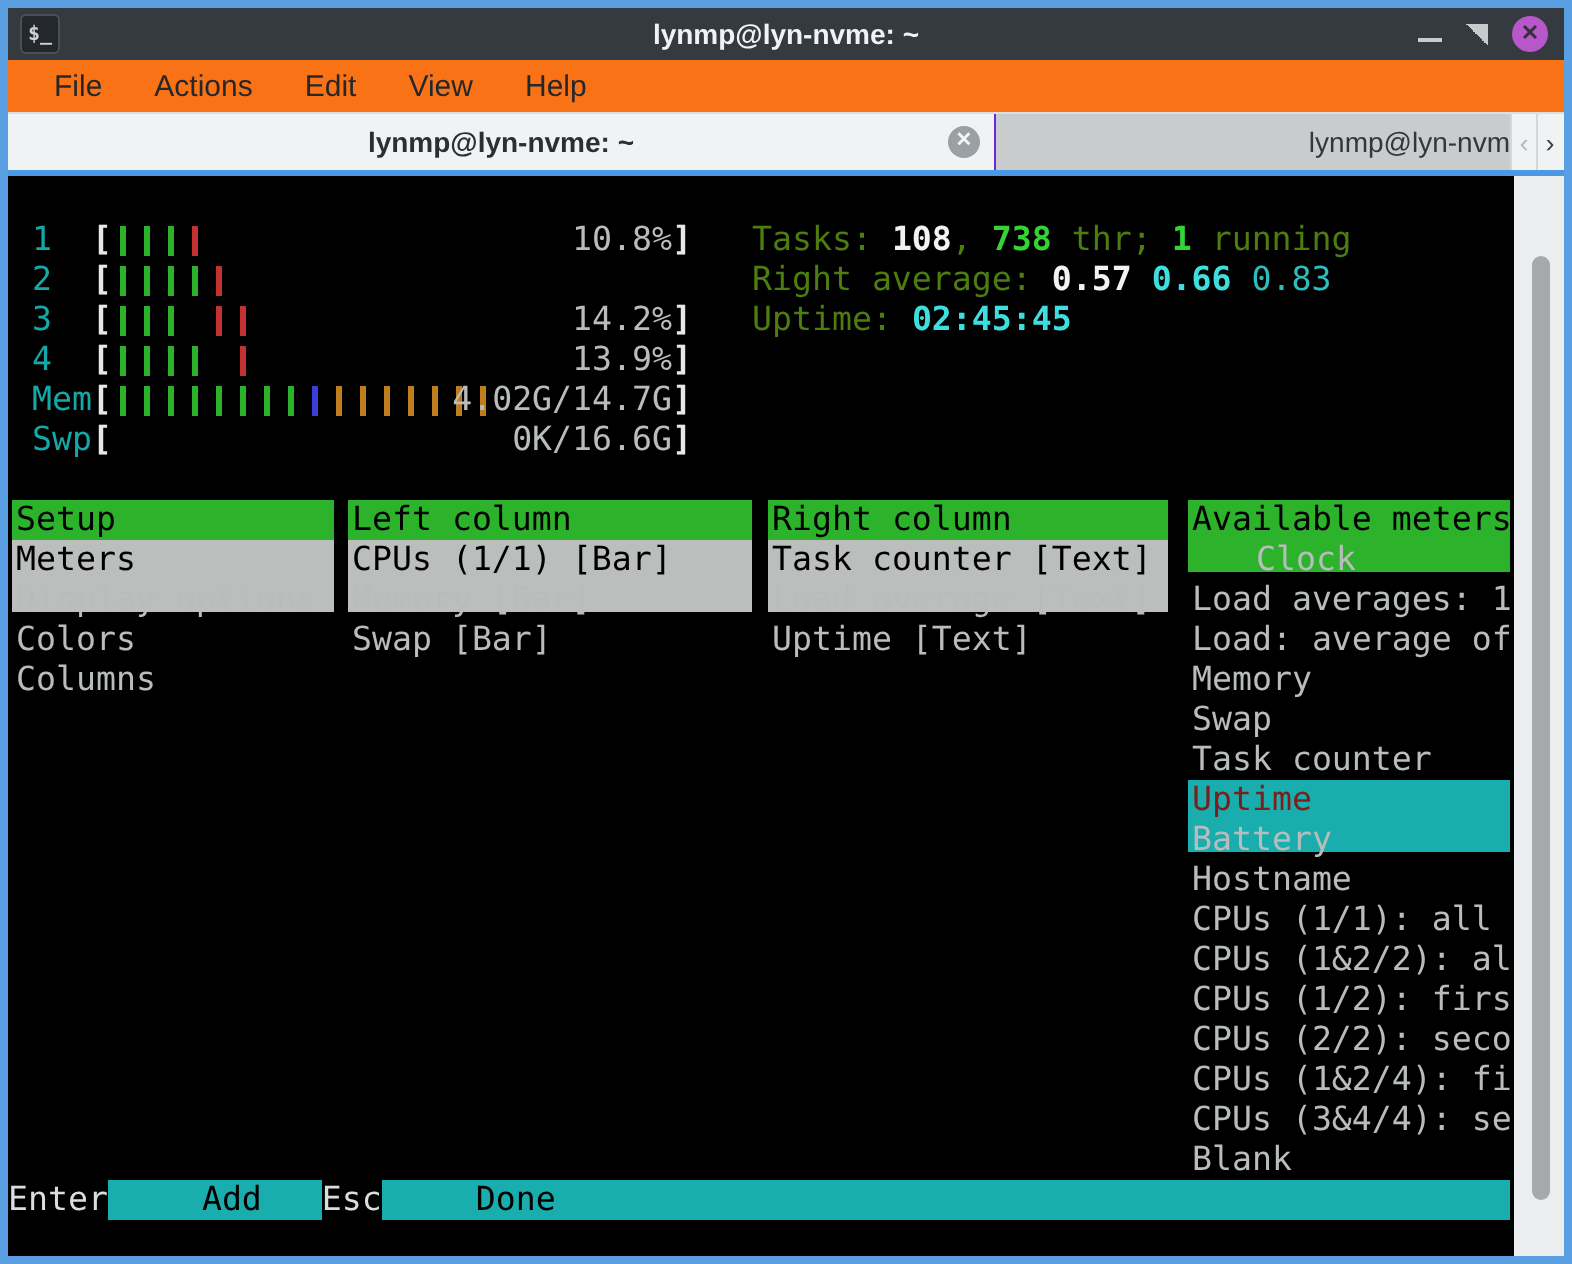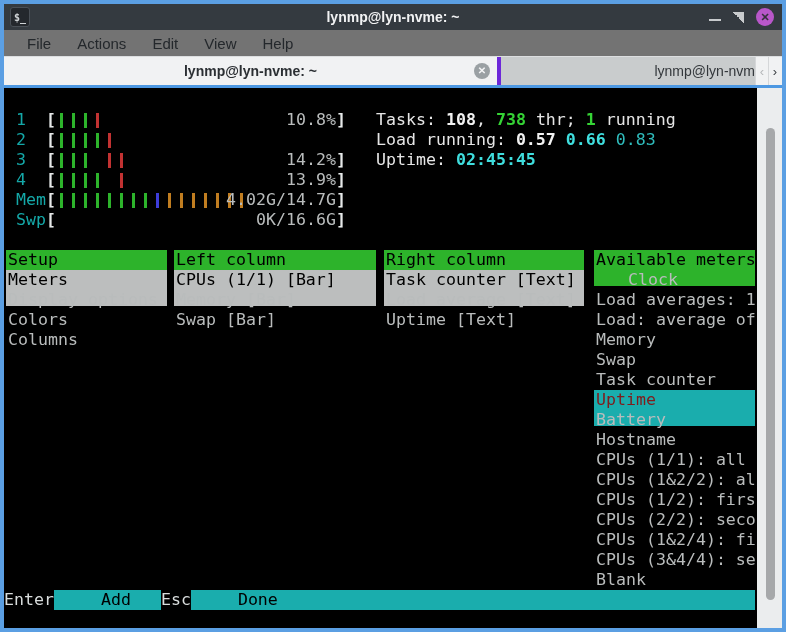--- a/index.html
+++ b/index.html
@@ -9,47 +9,47 @@
   
   .titlebar{ position:absolute; left:4px; top:4px; width:778px; height:26px; background:#343a40; display:flex; align-items:center; }
   .term-icon{ position:absolute; left:6px; top:3px; width:20px; height:20px; background:#24282d; border:1px solid #4a5057; border-radius:3px; color:#cfd3d6; font-family:"DejaVu Sans Mono", monospace; font-size:10px; font-weight:bold; display:flex; align-items:center; justify-content:center; }
   .win-title{ width:100%; text-align:center; color:#f1f2f3; font-weight:bold; font-size:14px; }
   .win-btns{ position:absolute; right:8px; top:0; height:26px; display:flex; align-items:center; gap:12px; }
   .btn-min{ width:12px; height:2px; background:#c8cbcd; margin-top:6px; }
   .btn-max{ width:11px; height:11px; background:linear-gradient(225deg,#c8cbcd 50%,transparent 50%); }
   .btn-close{ width:18px; height:18px; border-radius:50%; background:#b857c9; color:#35303c; font-size:11px; font-weight:bold; display:flex; align-items:center; justify-content:center; line-height:1; }
 
   
-  .menubar{ position:absolute; left:4px; top:30px; width:778px; height:27px; background:#737373; display:flex; align-items:center; padding-left:12px; gap:4px; border-bottom:1px solid #dcdee0; }
+  .menubar{ position:absolute; left:4px; top:30px; width:778px; height:27px; background:#f97316; display:flex; align-items:center; padding-left:12px; gap:4px; border-bottom:1px solid #dcdee0; }
   .menu-item{ padding:3px 11px; font-size:15px; color:#24282c; }
 
   
   .tabbar{ position:absolute; left:4px; top:57px; width:778px; height:31px; background:#f1f2f3; border-bottom:3px solid #4d98e2; display:flex; }
   .tab-active{ position:relative; width:493px; height:28px; background:#f1f2f3; display:flex; align-items:center; justify-content:center; }
   .tab-active .tab-title{ font-size:14px; font-weight:bold; color:#2b2f33; }
   .tab-close{ position:absolute; right:7px; top:6px; width:16px; height:16px; border-radius:50%; background:#9aa0a3; color:#f4f5f6; font-size:10px; font-weight:bold; display:flex; align-items:center; justify-content:center; line-height:1; }
-  .tab-inactive{ width:258px; height:28px; background:#c9cccd; border-left:4px solid #6d28d9; display:flex; align-items:center; justify-content:flex-end; overflow:hidden; }
+  .tab-inactive{ width:258px; height:28px; background:#c9cccd; border-left:1px solid #6d28d9; display:flex; align-items:center; justify-content:flex-end; overflow:hidden; }
   .tab-inactive .tab-title{ font-size:14px; color:#33373b; white-space:nowrap; }
   .tab-arrows{ width:26px; height:28px; display:flex; background:#f1f2f3; }
   .tab-arrow{ width:13px; height:28px; display:flex; align-items:center; justify-content:center; font-size:13px; border-left:1px solid #d5d7d9; }
   .arrow-left{ color:#b4b7b9; }
   .arrow-right{ color:#3b3f43; }
 
   
   .terminal{ position:absolute; left:4px; top:88px; width:753px; height:540px; background:#000; font-family:"DejaVu Sans Mono", monospace; font-size:16.6px; line-height:20px; overflow:hidden; }
   .trow{ position:absolute; left:0; width:100%; height:20px; white-space:pre; }
   .mlabel{ position:absolute; left:12px; color:#14a8a8; }
   .mbrack{ position:absolute; left:42px; color:#e6e9e9; font-weight:bold; }
   .mval{ position:absolute; left:0; top:0; width:342px; text-align:right; color:#b9bcbc; }
   .mval b{ color:#e6e9e9; font-weight:bold; }
   .bar{ position:absolute; top:3px; width:3px; height:15px; }
   .bar.g{ background:#2db32b; } .bar.r{ background:#c23232; }
   .bar.b{ background:#3d3dda; } .bar.o{ background:#c07d20; }
   .hdr-line{ position:absolute; left:372px; white-space:pre; }
-  .c-cyan{ color:#e5e5e5; } .c-cyan2{ color:#2fbcbc; }
+  .c-cyan{ color:#4d7c0f; } .c-cyan2{ color:#2fbcbc; }
   .c-white-b{ color:#f2f2f2; font-weight:bold; }
   .c-green-b{ color:#35d435; font-weight:bold; }
   .c-bcyan-b{ color:#3fdede; font-weight:bold; }
   .panel-hdr{ position:absolute; height:36px; background:#2db32b; color:#000; padding-left:2px; white-space:pre; overflow:hidden; }
   .panel-item{ position:absolute; height:36px; color:#b9bcbc; padding-left:2px; white-space:pre; overflow:hidden; }
   .panel-item.sel-gray{ background:#bcbebe; color:#000; }
   .panel-item.sel-cyan{ background:#1aadad; color:#7f1d1d; }
   .fbar{ position:absolute; left:0; top:502px; width:751px; height:20px; display:flex; }
   .fkey{ color:#d9dddd; white-space:pre; }
   .fact{ background:#1aadad; color:#000; white-space:pre;padding-left:47px; }
@@ -97,21 +97,21 @@
   </div>
 
   <div class="terminal">
       <div class="trow" style="top: 22px;"><div class="mlabel">1</div><div class="mbrack">[</div><div class="bar g" style="left: 56px;"></div><div class="bar g" style="left: 68px;"></div><div class="bar g" style="left: 80px;"></div><div class="bar r" style="left: 92px;"></div><div class="mval"><span>10.8%</span><b>]</b></div></div>
       <div class="trow" style="top: 42px;"><div class="mlabel">2</div><div class="mbrack">[</div><div class="bar g" style="left: 56px;"></div><div class="bar g" style="left: 68px;"></div><div class="bar g" style="left: 80px;"></div><div class="bar g" style="left: 92px;"></div><div class="bar r" style="left: 104px;"></div></div>
       <div class="trow" style="top: 62px;"><div class="mlabel">3</div><div class="mbrack">[</div><div class="bar g" style="left: 56px;"></div><div class="bar g" style="left: 68px;"></div><div class="bar g" style="left: 80px;"></div><div class="bar r" style="left: 104px;"></div><div class="bar r" style="left: 116px;"></div><div class="mval"><span>14.2%</span><b>]</b></div></div>
       <div class="trow" style="top: 82px;"><div class="mlabel">4</div><div class="mbrack">[</div><div class="bar g" style="left: 56px;"></div><div class="bar g" style="left: 68px;"></div><div class="bar g" style="left: 80px;"></div><div class="bar g" style="left: 92px;"></div><div class="bar r" style="left: 116px;"></div><div class="mval"><span>13.9%</span><b>]</b></div></div>
       <div class="trow" style="top: 102px;"><div class="mlabel">Mem</div><div class="mbrack">[</div><div class="bar g" style="left: 56px;"></div><div class="bar g" style="left: 68px;"></div><div class="bar g" style="left: 80px;"></div><div class="bar g" style="left: 92px;"></div><div class="bar g" style="left: 104px;"></div><div class="bar g" style="left: 116px;"></div><div class="bar g" style="left: 128px;"></div><div class="bar g" style="left: 140px;"></div><div class="bar b" style="left: 152px;"></div><div class="bar o" style="left: 164px;"></div><div class="bar o" style="left: 176px;"></div><div class="bar o" style="left: 188px;"></div><div class="bar o" style="left: 200px;"></div><div class="bar o" style="left: 212px;"></div><div class="bar o" style="left: 224px;"></div><div class="bar o" style="left: 236px;"></div><div class="mval"><span>4.02G/14.7G</span><b>]</b></div></div>
       <div class="trow" style="top: 122px;"><div class="mlabel">Swp</div><div class="mbrack">[</div><div class="mval"><span>0K/16.6G</span><b>]</b></div></div>
       <div class="trow" style="top: 22px;"><div class="hdr-line"><span class="c-cyan">Tasks: </span><span class="c-white-b">108</span><span class="c-cyan">, </span><span class="c-green-b">738</span><span class="c-cyan"> thr; </span><span class="c-green-b">1</span><span class="c-cyan"> running</span></div></div>
-      <div class="trow" style="top: 42px;"><div class="hdr-line"><span class="c-cyan">Load running: </span><span class="c-white-b">0.57 </span><span class="c-bcyan-b">0.66 </span><span class="c-cyan2">0.83</span></div></div>
+      <div class="trow" style="top: 42px;"><div class="hdr-line"><span class="c-cyan">Right average: </span><span class="c-white-b">0.57 </span><span class="c-bcyan-b">0.66 </span><span class="c-cyan2">0.83</span></div></div>
       <div class="trow" style="top: 62px;"><div class="hdr-line"><span class="c-cyan">Uptime: </span><span class="c-bcyan-b">02:45:45</span></div></div>
       <div class="panel-hdr" style="left: 2px; width: 161px; top: 162px;">Setup</div>
       <div class="panel-item sel-gray" style="left: 2px; width: 161px; top: 182px;">Meters</div>
       <div class="panel-item" style="left: 2px; width: 161px; top: 202px;">Display options</div>
       <div class="panel-item" style="left: 2px; width: 161px; top: 222px;">Colors</div>
       <div class="panel-item" style="left: 2px; width: 161px; top: 242px;">Columns</div>
       <div class="panel-hdr" style="left: 170px; width: 202px; top: 162px;">Left column</div>
       <div class="panel-item sel-gray" style="left: 170px; width: 202px; top: 182px;">CPUs (1/1) [Bar]</div>
       <div class="panel-item" style="left: 170px; width: 202px; top: 202px;">Memory [Bar]</div>
       <div class="panel-item" style="left: 170px; width: 202px; top: 222px;">Swap [Bar]</div>

